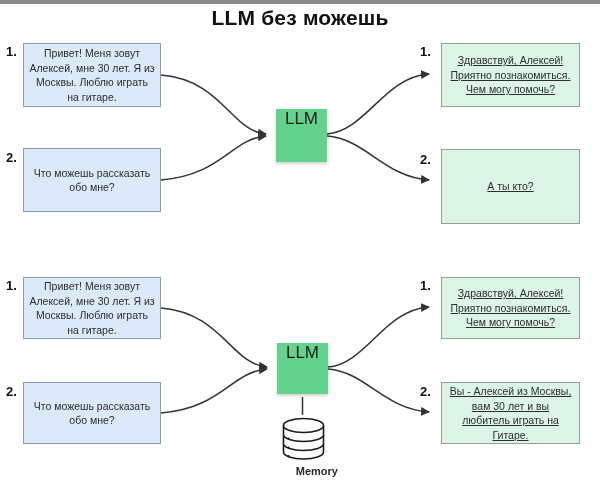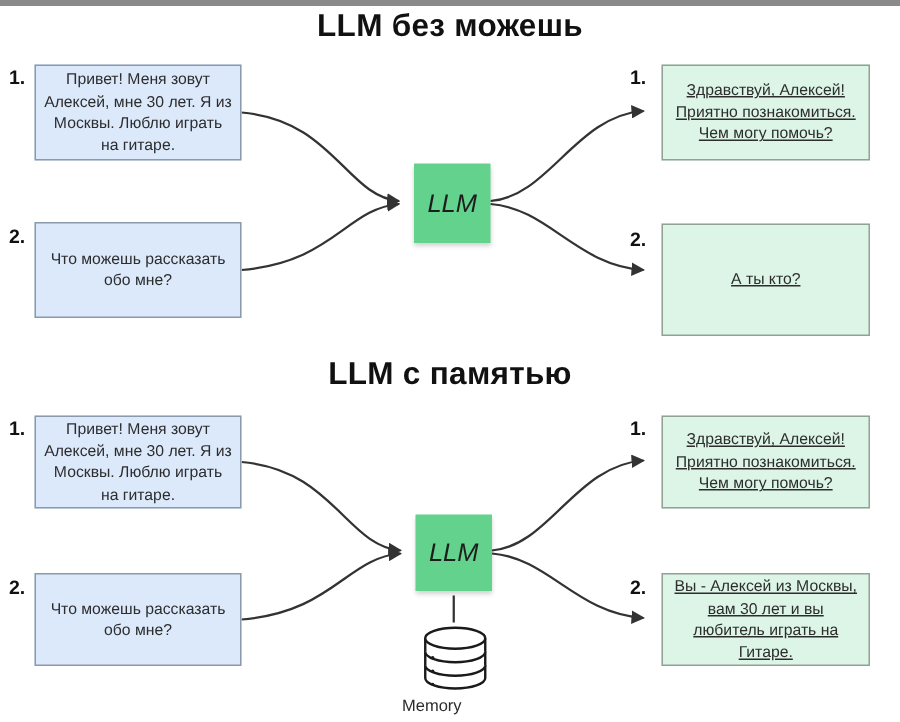--- a/index.html
+++ b/index.html
@@ -46,43 +46,42 @@
   .msg-box.green { background: var(--output-fill); border: 1px solid var(--output-border); text-decoration: underline; }
   .num-label {
     position: absolute;
     font-size: 13px;
     font-weight: bold;
     color: var(--title);
   }
   .llm-node {
     position: absolute;
     display: flex;
-    align-items: center;
+    align-items: flex-start;
     justify-content: center;
     background: var(--llm-fill);
     color: #1d1d1d;
     font-size: 17px;
     box-shadow: 0 2px 3px rgba(0,0,0,0.18);
-    font-style: italic;
   }
   .divider {
     position: absolute;
     left: 0; top: 225;
     width: 600px; height: 3px;
     background: #d2d2d2;
     border-top: 2px solid #8a8a8a;
     border-bottom: 2px solid #8a8a8a;
   }
   .memory-label {
     position: absolute;
     left: 268px; top: 465px;
     width: 70px;
-    text-align: left;
+    text-align: right;
     font-size: 11px;
-    font-weight: normal;
+    font-weight: bold;
     color: #2a2a2a;
   }
   svg.connectors {
     position: absolute;
     left: 0; top: 0;
     width: 600px; height: 481px;
     pointer-events: none;
   }
   svg.connectors path.flow {
     fill: none;
@@ -153,21 +152,20 @@
     <span>Здравствуй, Алексей! Приятно познакомиться. Чем могу помочь?</span>
   </div>
 
   <div class="num-label" style="left:420px; top:152px;">2.</div>
   <div class="msg-box green" style="left:441px; top:149px; width:139px; height:75px;">
     <span>А ты кто?</span>
   </div>
 
   <div class="divider"></div>
 
-  <div class="section-title" style="top:238px;">LLM с памятью</div>
 
   <div class="num-label" style="left:6px; top:278px;">1.</div>
   <div class="msg-box blue" style="left:23px; top:277px; width:138px; height:62px;">
     <span>Привет! Меня зовут Алексей, мне 30 лет. Я из Москвы. Люблю играть на гитаре.</span>
   </div>
 
   <div class="num-label" style="left:6px; top:384px;">2.</div>
   <div class="msg-box blue" style="left:23px; top:382px; width:138px; height:62px;">
     <span>Что можешь рассказать обо мне?</span>
   </div>

